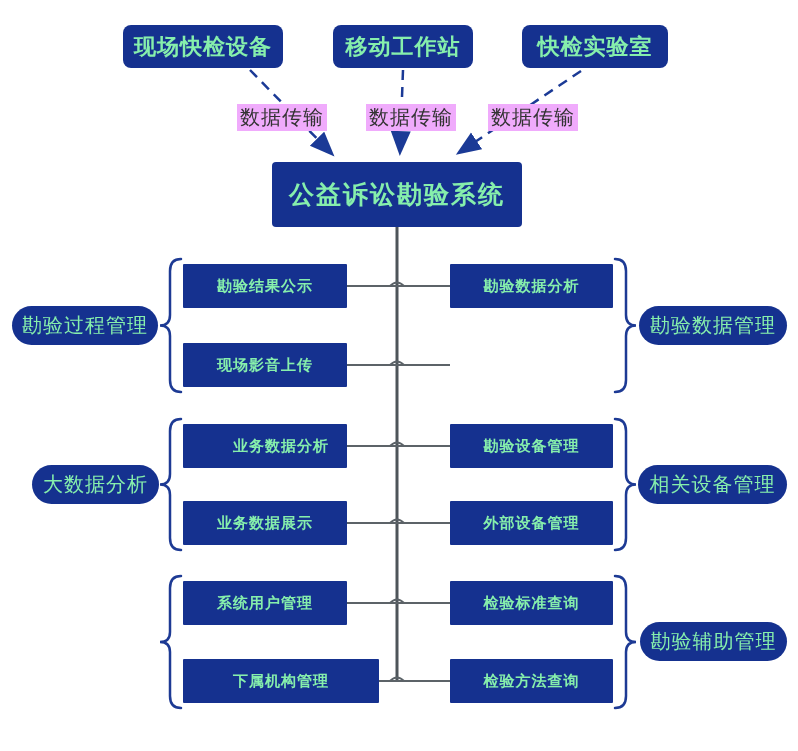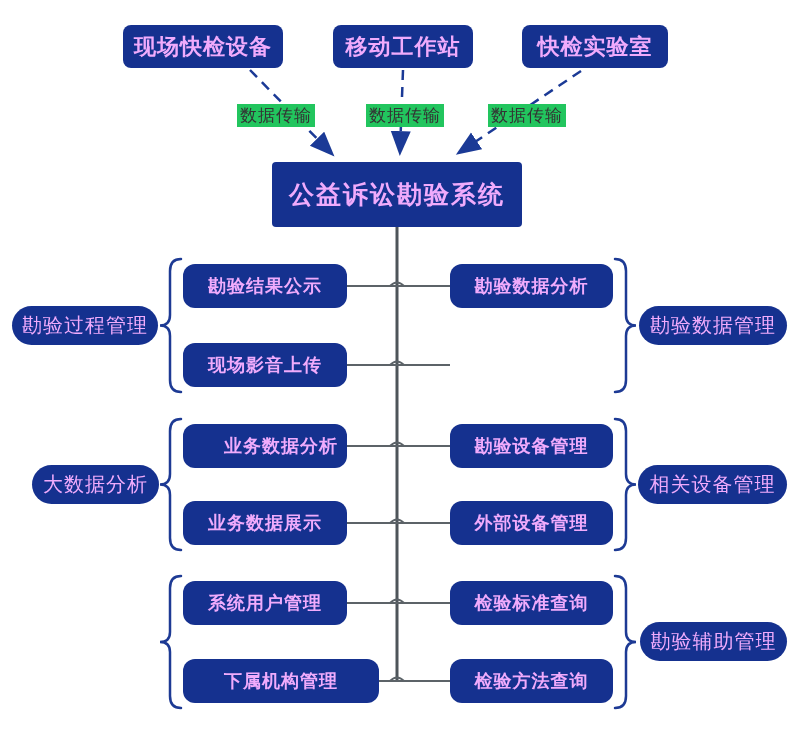--- a/index.html
+++ b/index.html
@@ -3,29 +3,29 @@
 <meta charset="utf-8">
 <style>
   html,body{margin:0;padding:0;background:#ffffff;}
   .stage{
     position:relative;width:798px;height:751px;background:#ffffff;overflow:hidden;
     font-family:"Liberation Sans","DejaVu Sans",sans-serif;
   }
   .stage svg.wires{position:absolute;left:0;top:0;width:798px;height:751px;}
   .node{
     position:absolute;display:flex;align-items:center;justify-content:center;
-    background:#15318F;color:#f0abfc;box-sizing:border-box;text-align:center;
+    background:#15318F;color:#86efac;box-sizing:border-box;text-align:center;
     white-space:nowrap;
   }
   .src{border-radius:8px;font-size:22px;font-weight:700;letter-spacing:1px;}
   .main{border-radius:4px;font-size:25px;font-weight:700;letter-spacing:2px;}
-  .feat{border-radius:12px;font-size:18px;font-weight:700;letter-spacing:1px;}
+  .feat{border-radius:1px;font-size:15px;font-weight:700;letter-spacing:1px;}
   .pill{border-radius:20px;font-size:20px;font-weight:400;letter-spacing:1px;}
   .edge-label{
-    position:absolute;background:#22c55e;color:#333333;font-size:17px;
+    position:absolute;background:#f0abfc;color:#333333;font-size:20px;
     padding:0 3px;letter-spacing:1px;white-space:nowrap;
   }
 </style>
 </head>
 <body>
 
 <div class="stage">
 
   <svg class="wires" viewBox="0 0 798 751">
     <defs>

